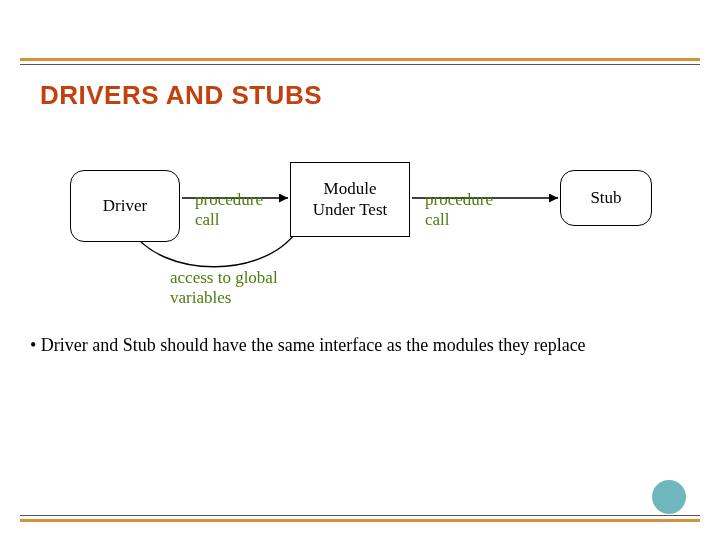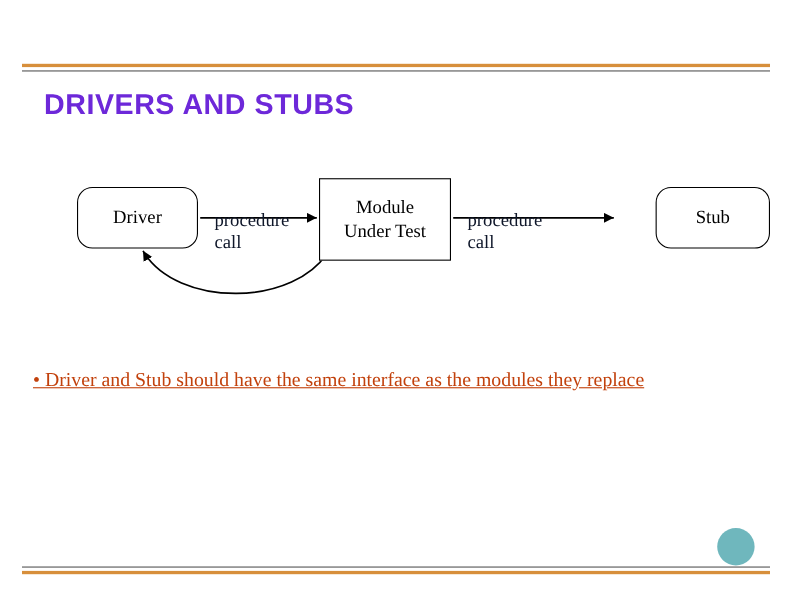--- a/index.html
+++ b/index.html
@@ -16,21 +16,21 @@
     left: 20px; right: 20px;
     border-top: 3px solid #d78f3b;
   }
   .top-rule.r1 { top: 58px; }
   .top-rule.r2 { top: 64px; border-top-color: #555; border-top-width: 1px; }
   .title {
     position: absolute;
     top: 80px; left: 40px;
     font-family: Arial, Helvetica, sans-serif;
     font-size: 26px;
-    color: #6d28d9;
+    color: #c2410c;
     letter-spacing: 0.5px;
   }
   .diagram {
     position: absolute;
     top: 160px; left: 0;
     width: 720px; height: 160px;
   }
   .node {
     position: absolute;
     border: 1.5px solid #000;
@@ -38,38 +38,37 @@
     font-size: 17px;
     color: #000;
     display: flex;
     align-items: center;
     justify-content: center;
     text-align: center;
     line-height: 1.2;
     padding: 4px 8px;
   }
   .node.rounded { border-radius: 14px; }
-  .node.driver { left: 70px;  top: 10px; width: 110px; height: 56px; }
+  .node.driver { left: 70px;  top: 10px; width: 110px; height: 72px; }
   .node.module { left: 290px; top: 2px;  width: 120px; height: 75px; }
-  .node.stub   { left: 560px; top: 10px; width: 104px; height: 56px; margin-left: 36px; }
+  .node.stub   { left: 560px; top: 10px; width: 92px; height: 56px; }
   .elabel {
     position: absolute;
     font-size: 17px;
-    color: #0f172a;
+    color: #4d7c0f;
     line-height: 1.2;
   }
   .elabel.pc1 { left: 195px; top: 30px; width: 90px; }
   .elabel.pc2 { left: 425px; top: 30px; width: 90px; }
   .elabel.glob { left: 170px; top: 108px; width: 160px; }
   .bullets {
     position: absolute;
     top: 335px; left: 30px; right: 30px;
     font-size: 18px;
-    color: #c2410c;
-    text-decoration: underline;
+    color: #000000;
   }
   .bullets p { margin-bottom: 28px; }
   .bottom-rule {
     position: absolute;
     left: 20px; right: 20px; bottom: 24px;
     border-top: 1px solid #555;
   }
   .bottom-rule2 {
     position: absolute;
     left: 20px; right: 20px; bottom: 18px;
@@ -106,20 +105,21 @@
 
     <path d="M300,66 C270,120 160,120 130,68" fill="none" stroke="#000" stroke-width="1.5" marker-end="url(#ah)"></path>
   </svg>
 
   <div class="node rounded driver">Driver</div>
   <div class="node module">Module<br>Under Test</div>
   <div class="node rounded stub">Stub</div>
 
   <div class="elabel pc1">procedure<br>call</div>
   <div class="elabel pc2">procedure<br>call</div>
+  <div class="elabel glob">access to global<br>variables</div>
 </div>
 
 <div class="bullets">
   <p>• Driver and Stub should have the same interface as the modules they replace</p>
 </div>
 
 <div class="bottom-rule"></div>
 <div class="bottom-rule2"></div>
 <div class="badge"></div>
 

